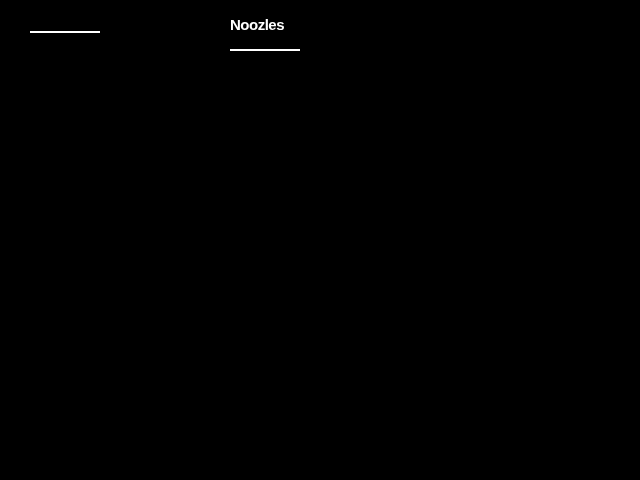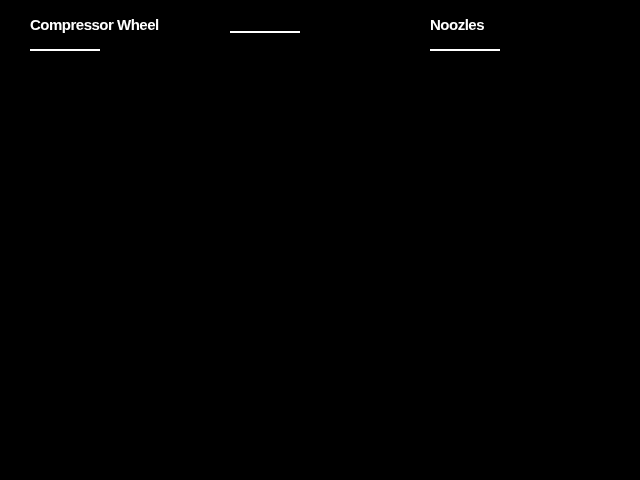--- a/index.html
+++ b/index.html
@@ -45,24 +45,20 @@
     font-size: 13px;
     line-height: 0;
   }
 </style>
 </head>
 <body>
 
 <div class="form-grid">
 
   <div class="cell">
-    <div class="label">Compressor Wheel</div>
-    <div class="blank"><span></span></div>
-  </div>
-  <div class="cell">
     <div class="blank"><span></span></div>
   </div>
   <div class="cell">
     <div class="label">Noozles</div>
     <div class="blank"><span></span></div>
   </div>
 
 </div>
 
 </body></html>

